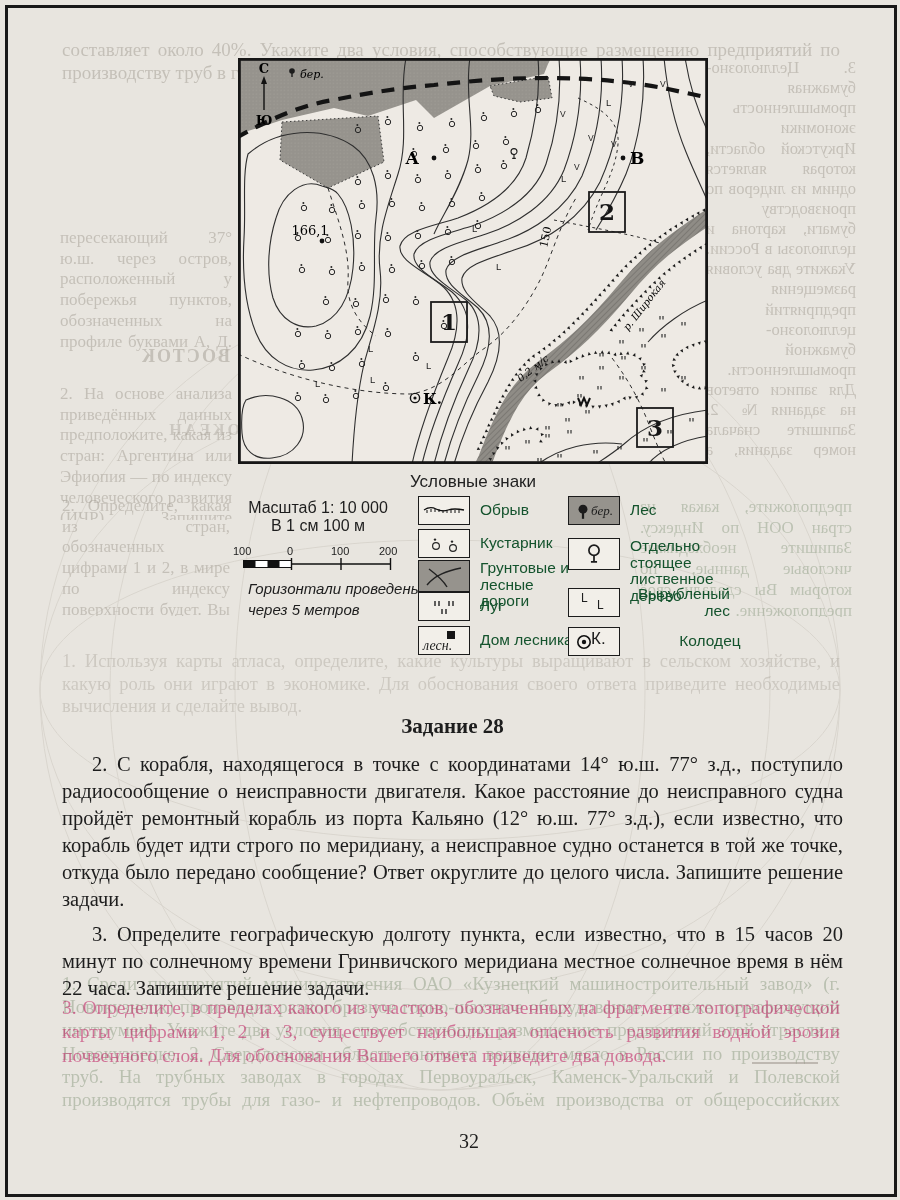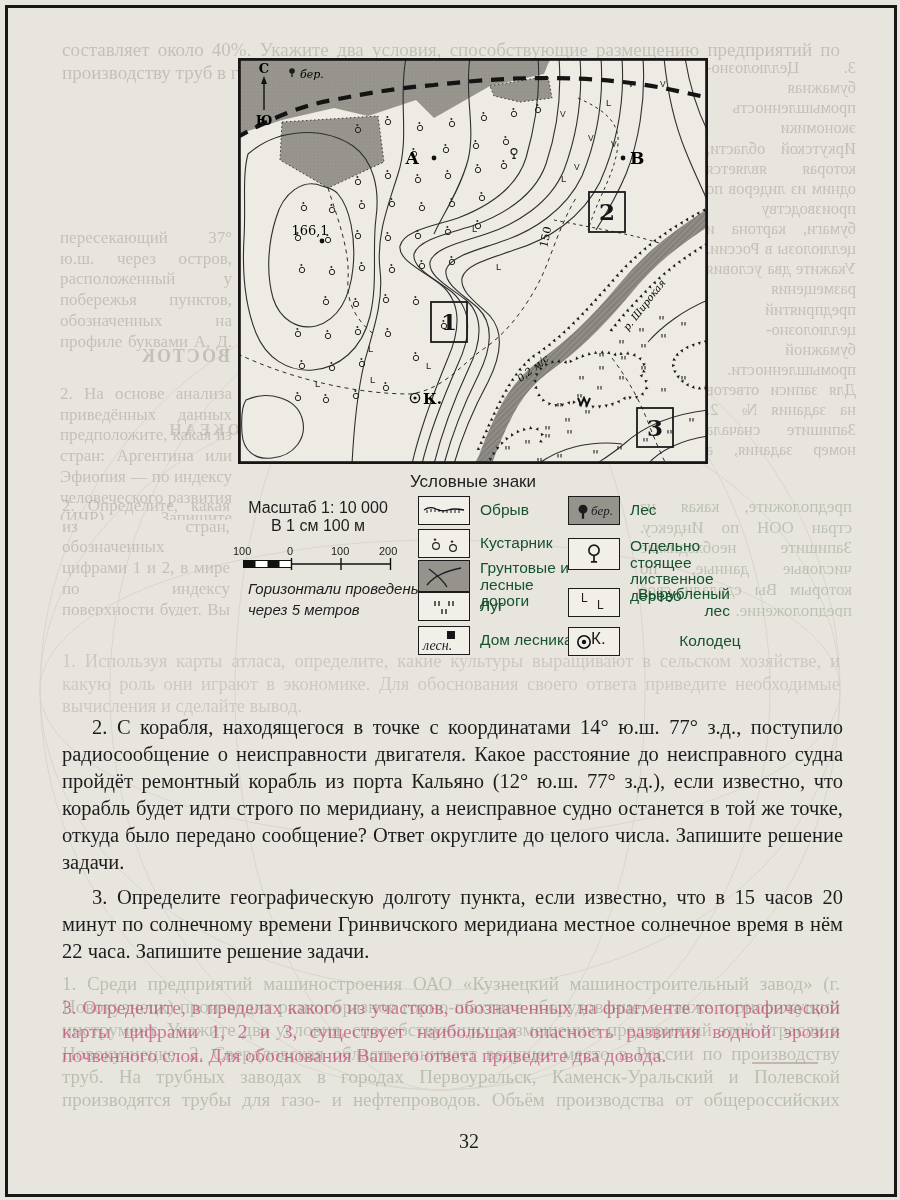--- a/index.html
+++ b/index.html
@@ -436,19 +436,20 @@
     <svg width="46" height="24">
         <circle cx="13" cy="12" r="6.2" fill="none" stroke="#111" stroke-width="1.6"></circle>
         <circle cx="13" cy="12" r="2.2" fill="#111"></circle>
       </svg>
     <span style="position:absolute;left:22px;top:1px;font-size:17px;font-family:'Liberation Sans',sans-serif;">К.</span>
   </div>
   <div class="llab" style="width:160px;text-align:center;">Колодец</div>
 </div>
 
 <div class="abs tasks">
+  <h2>Задание 28</h2>
   <p>2. С корабля, находящегося в точке с координатами 14° ю.ш. 77° з.д., поступило радиосообщение о неисправности двигателя. Какое расстояние до неисправного судна пройдёт ремонтный корабль из порта Кальяно (12° ю.ш. 77° з.д.), если известно, что корабль будет идти строго по меридиану, а неисправное судно останется в той же точке, откуда было передано сообщение? Ответ округлите до целого числа. Запишите решение задачи.</p>
   <p>3. Определите географическую долготу пункта, если известно, что в 15 часов 20 минут по солнечному времени Гринвичского меридиана местное солнечное время в нём 22 часа. Запишите решение задачи.</p>
 </div>
 
 <div class="abs pagenum">32</div>
 
 <div class="abs frame"></div>
 
 </body></html>

